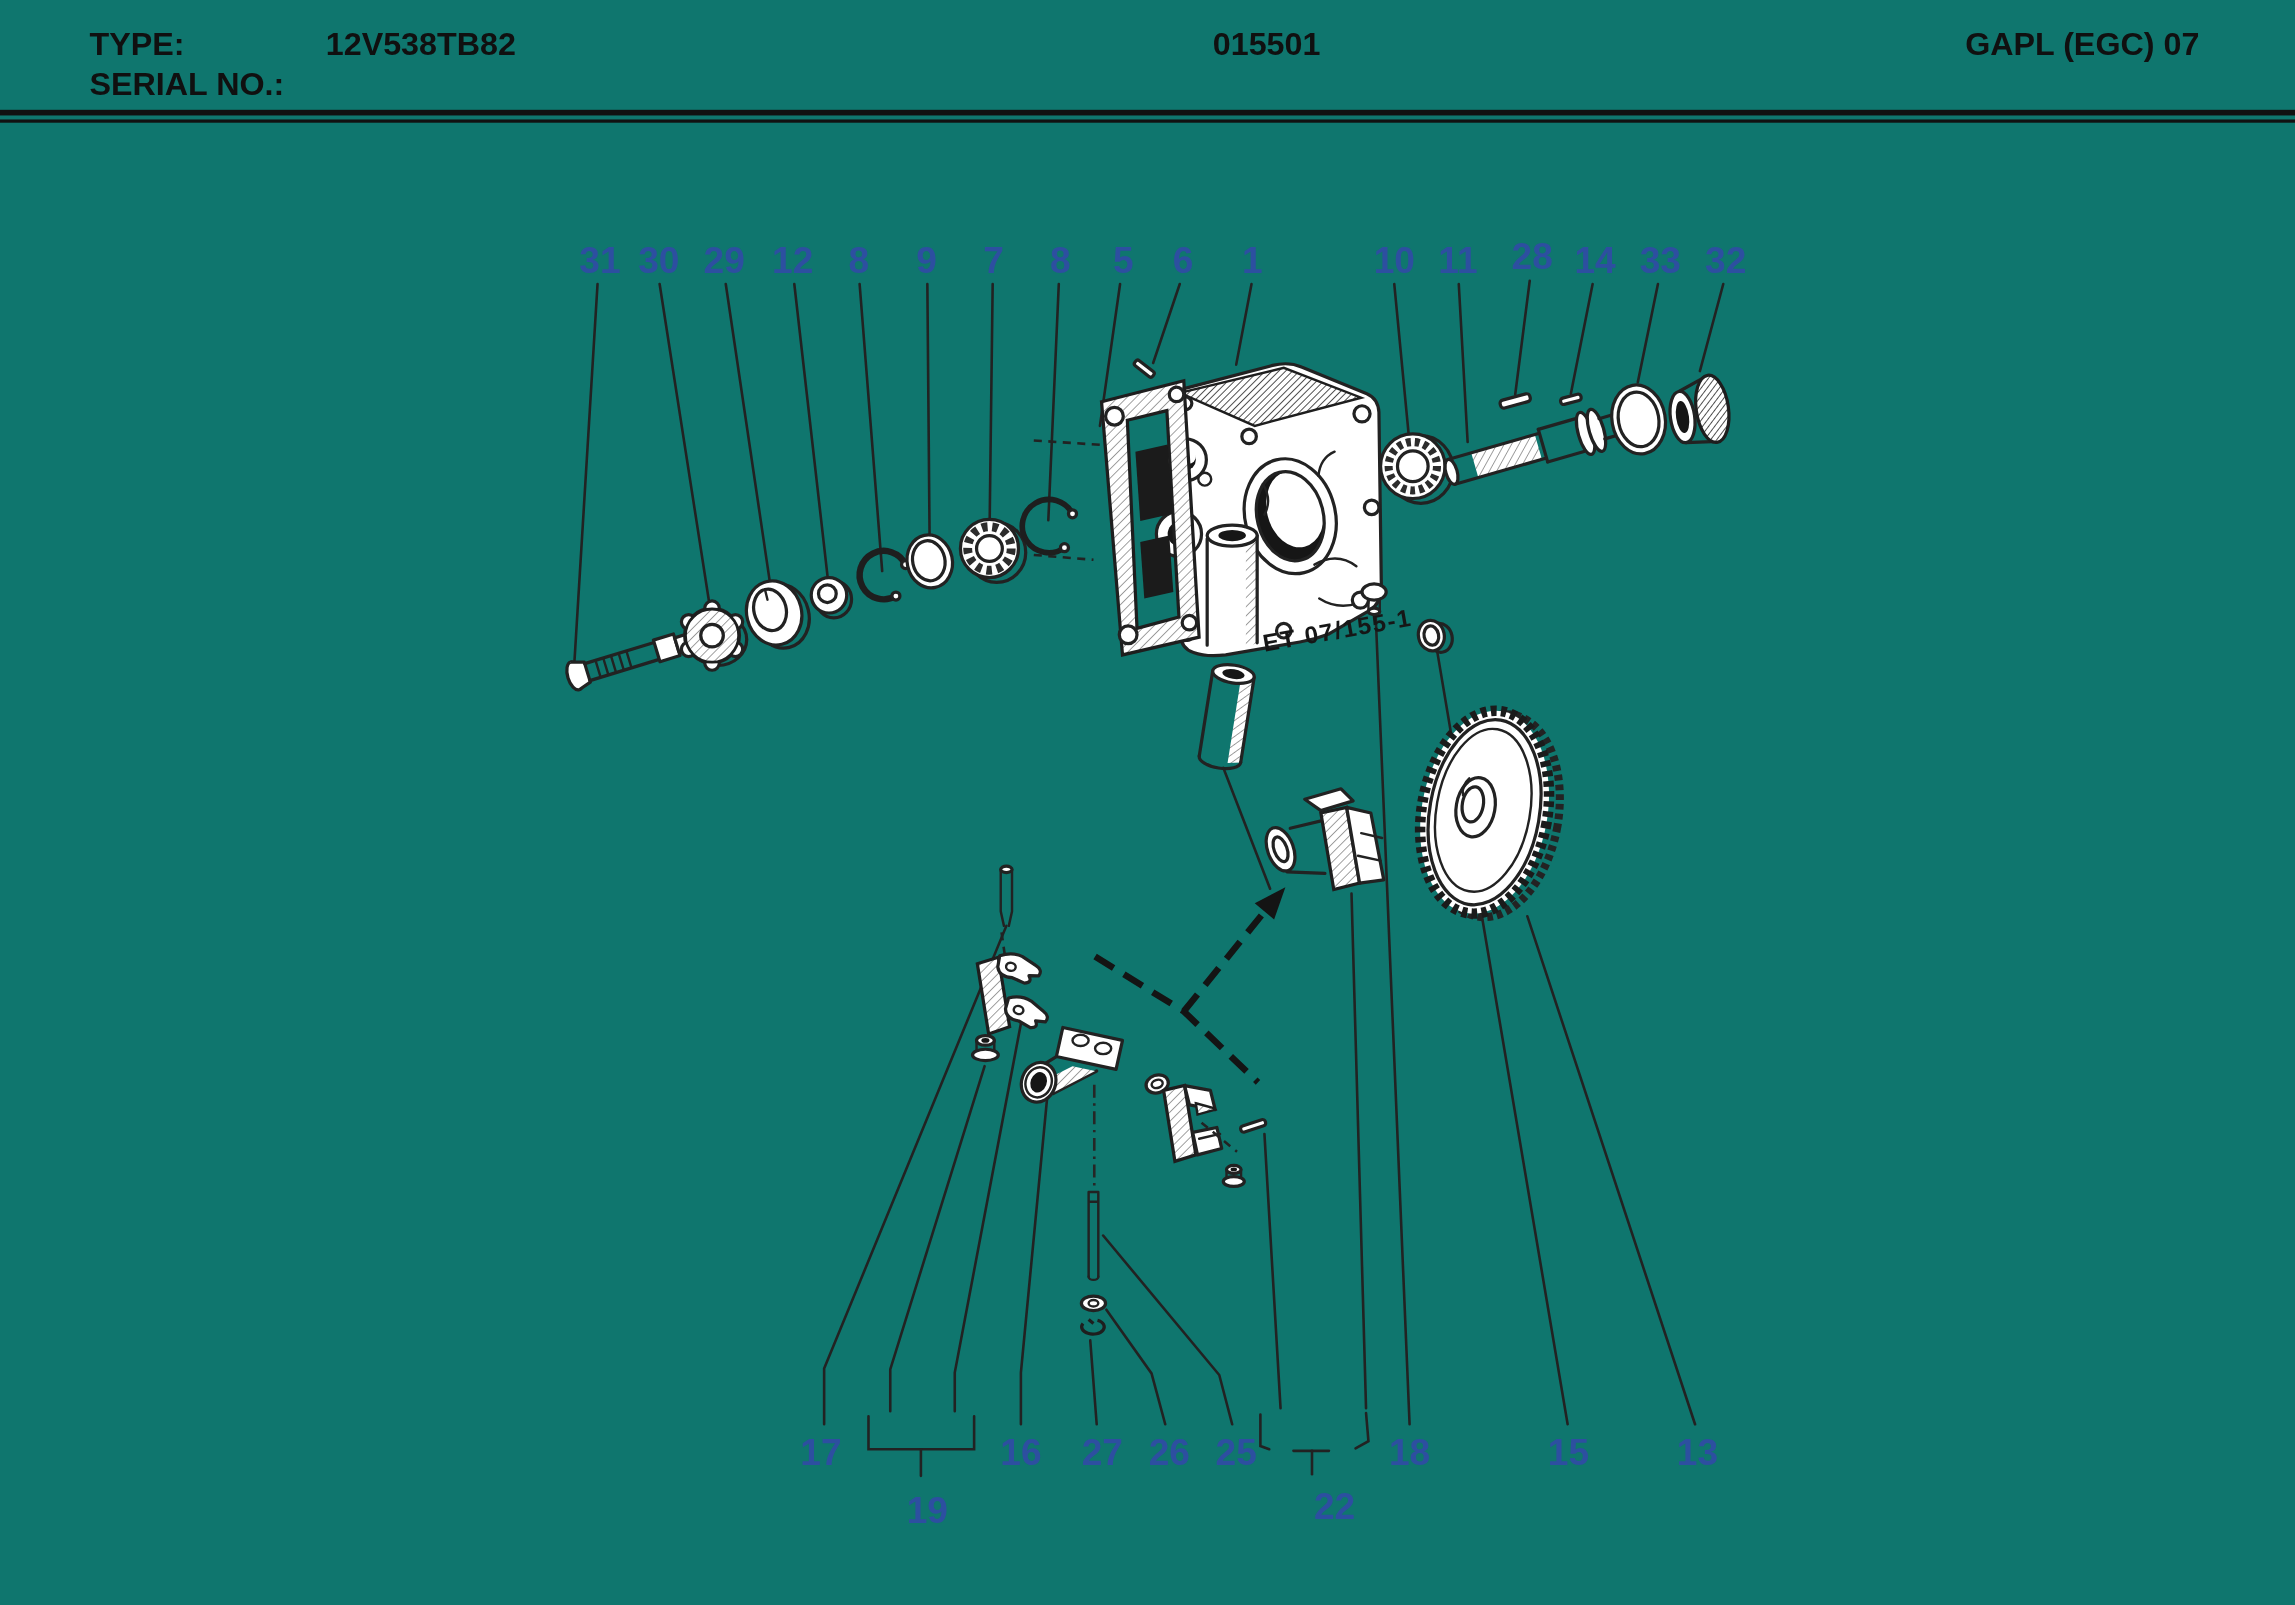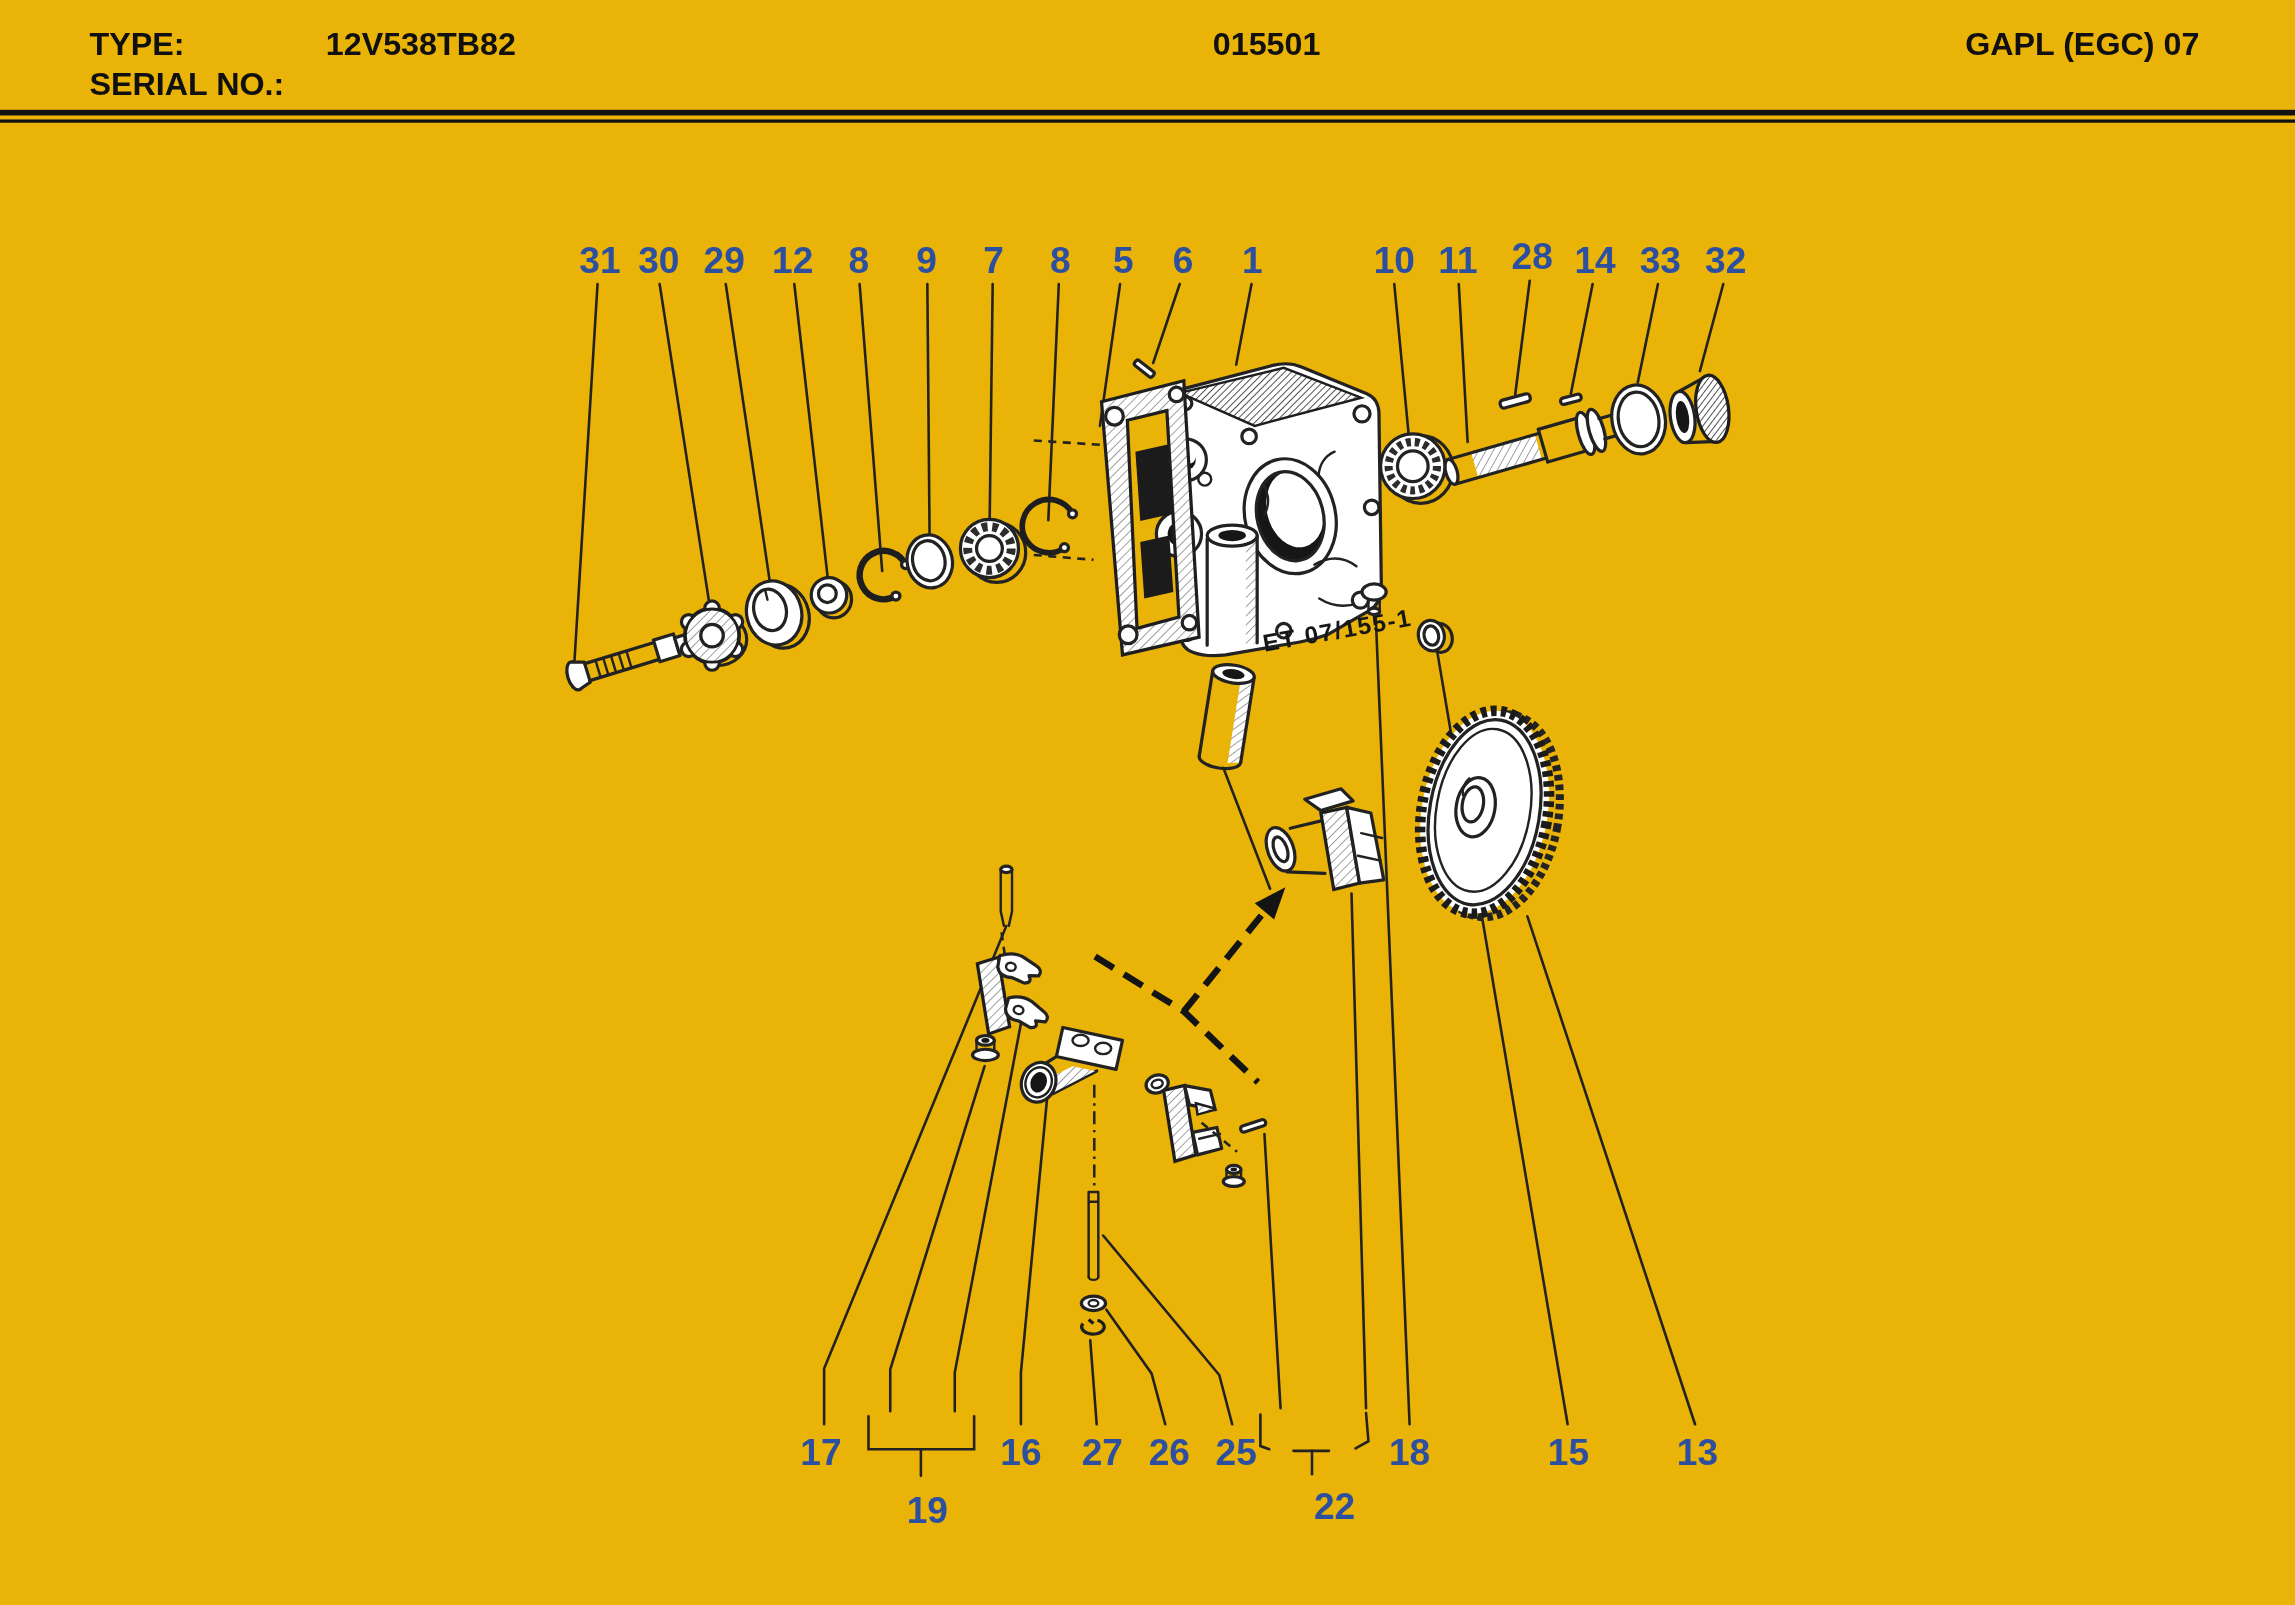--- a/index.html
+++ b/index.html
@@ -1,16 +1,16 @@
 <!DOCTYPE html>
 <html style="--ink: #222222; --callout: #2d4fa0;font-size:13px"><head>
 <meta charset="utf-8">
 <style>
   html,body{margin:0;padding:0;background:#ffffff;}
-  .page{position:relative;width:2295px;height:1605px;background:#eab308;overflow:hidden;}
+  .page{position:relative;width:2295px;height:1605px;background:#0f766e;overflow:hidden;}
   svg{display:block;}
   text{user-select:none;}
   .hdr{font:700 40px "Liberation Sans", sans-serif;fill:#101010;}
   .callout-num{font:700 46px "Liberation Sans", sans-serif;fill:var(--callout,#2d4fa0);}
   .plate{font:700 30px "Liberation Sans", sans-serif;fill:#161616;letter-spacing:2px;}
   .ldr{stroke:var(--ink,#262626);stroke-width:3.2;fill:none;stroke-linecap:round;}
   .p{stroke:var(--ink,#1e1e1e);stroke-width:4;fill:none;stroke-linejoin:round;stroke-linecap:round;}
   .pw{stroke:var(--ink,#1e1e1e);stroke-width:4;fill:#fff;stroke-linejoin:round;}
   .pt{stroke:var(--ink,#1e1e1e);stroke-width:3;fill:none;stroke-linecap:round;}
   .dk{fill:#1b1b1b;stroke:none;}

